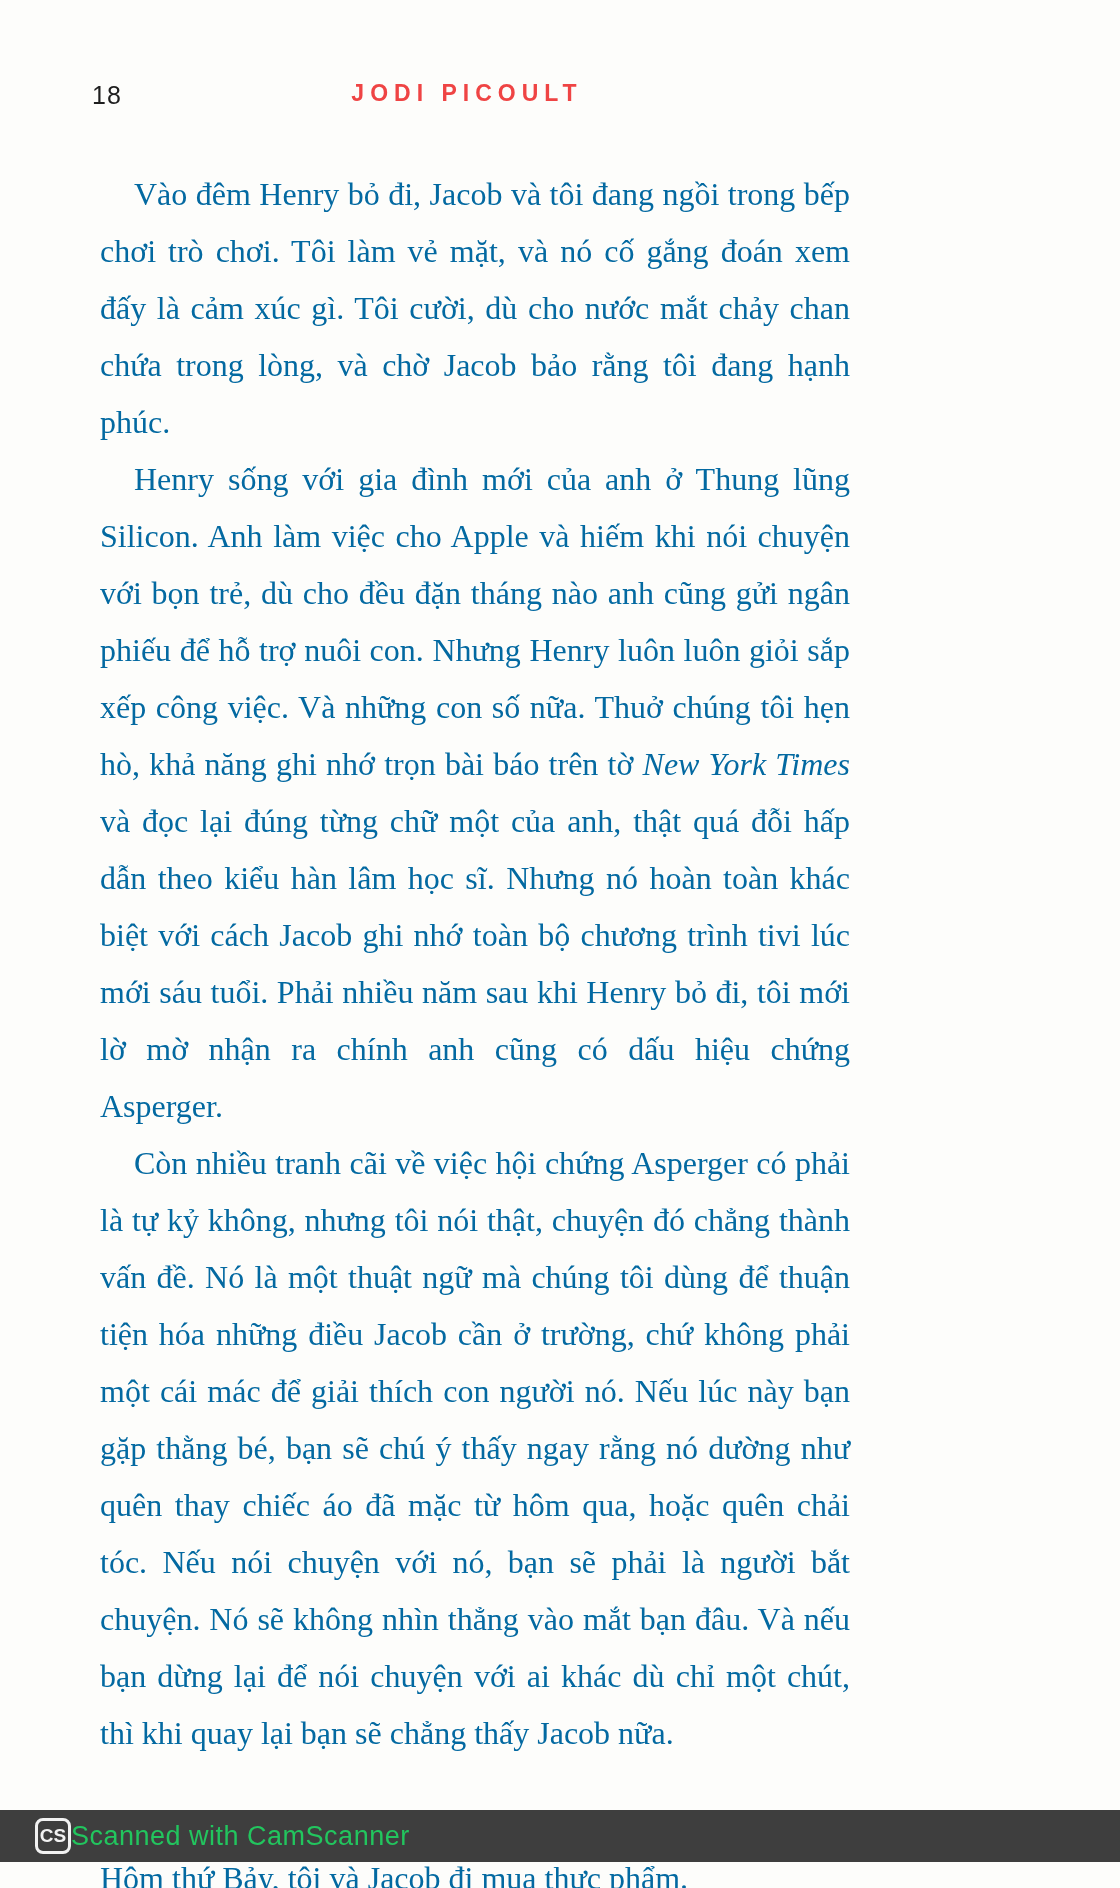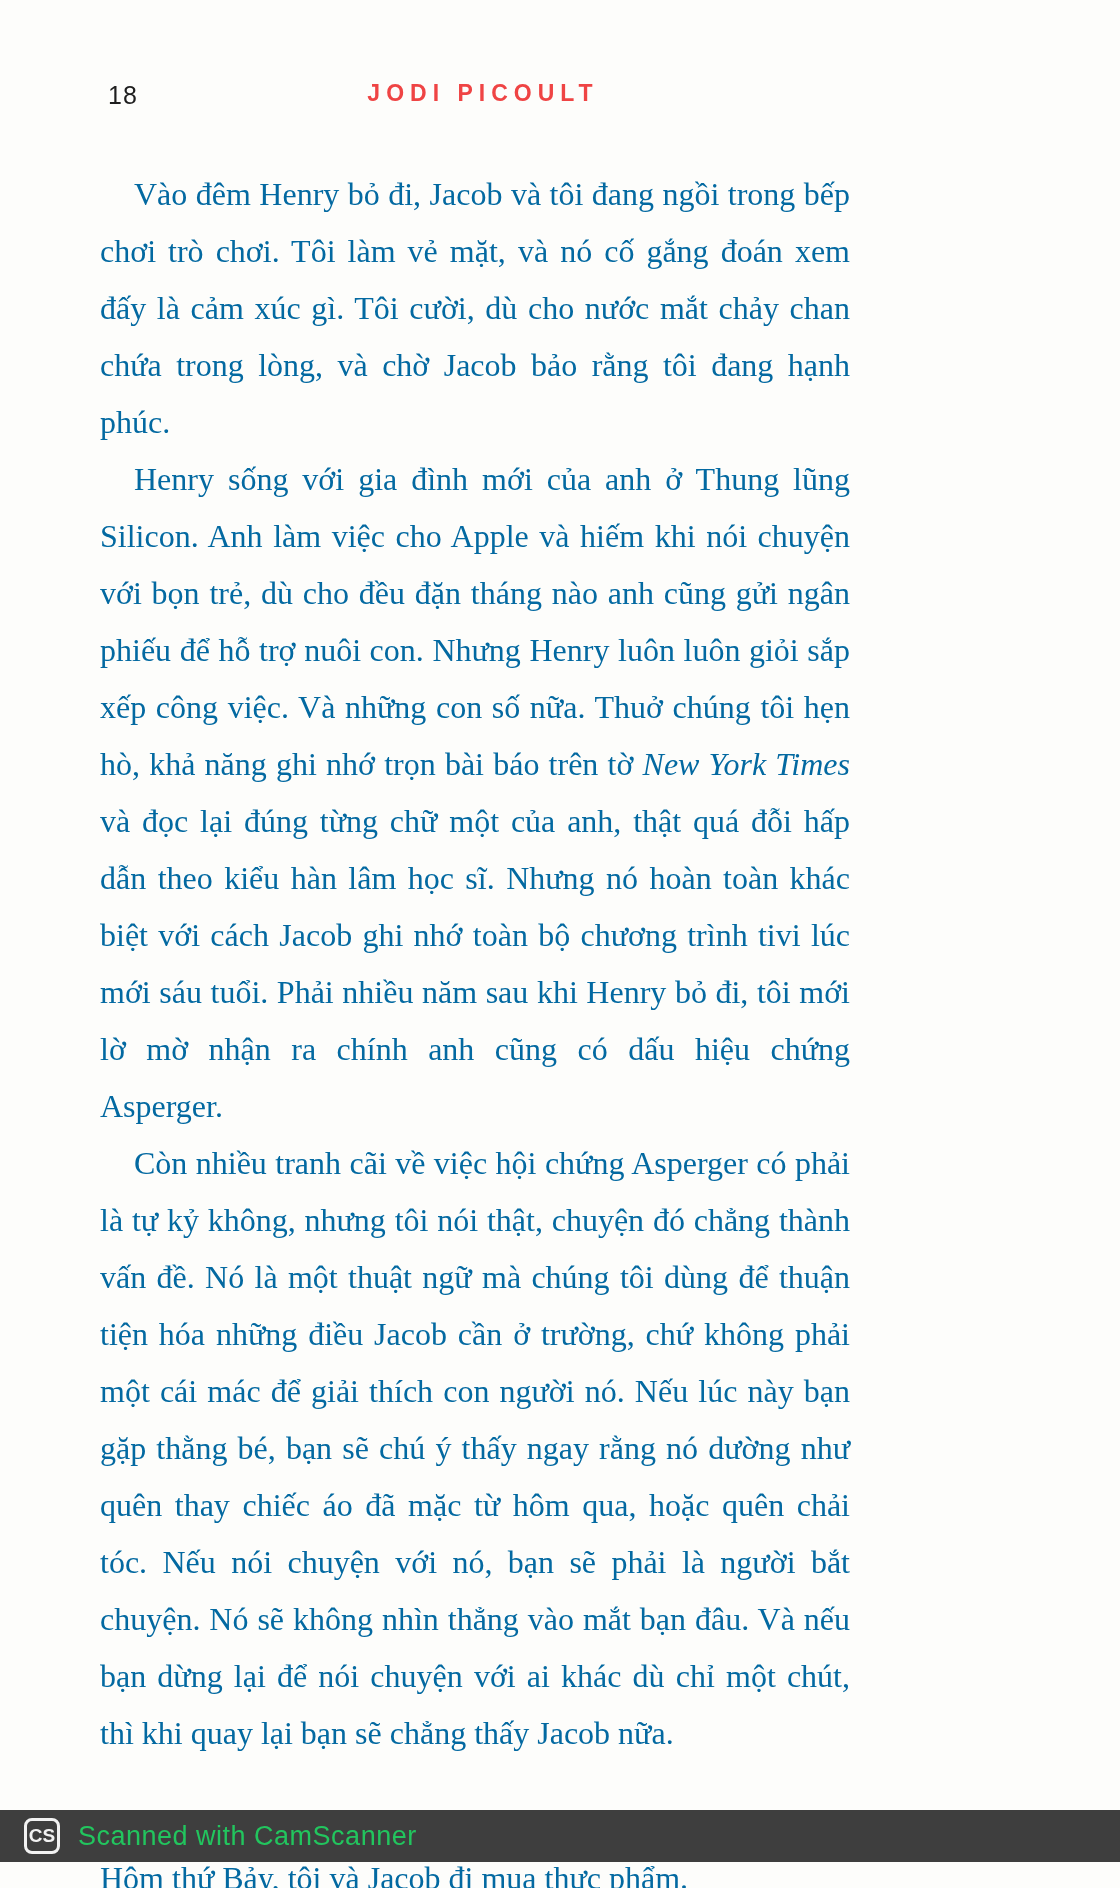--- a/index.html
+++ b/index.html
@@ -8,21 +8,21 @@
     position: relative;
     background: #fdfdfb;
     font-family: "Liberation Serif", "DejaVu Serif", serif;
     color: #171717;
     overflow: hidden;
   }
 
   .page-header {
     position: absolute;
     top: 80px;
-    left: 108px;
+    left: 92px;
     width: 750px;
     font-family: "Liberation Sans", "DejaVu Sans", sans-serif;
   }
   .page-number {
     position: absolute;
     left: 0;
     top: 1px;
     font-size: 25px;
     letter-spacing: 1px;
     color: #1e1e1e;
@@ -52,22 +52,21 @@
 
   .watermark-bar {
     position: absolute;
     left: 0;
     right: 0;
     bottom: 26px;
     height: 52px;
     background: #3e3e3e;
     display: flex;
     align-items: center;
-    padding-left: 24px;
-    gap: 18px;
+    padding-left: 35px;
     font-family: "Liberation Sans", "DejaVu Sans", sans-serif;
   }
   .cs-logo {
     width: 36px;
     height: 36px;
     border: 3px solid #f2f2f2;
     border-radius: 8px;
     display: flex;
     align-items: center;
     justify-content: center;

